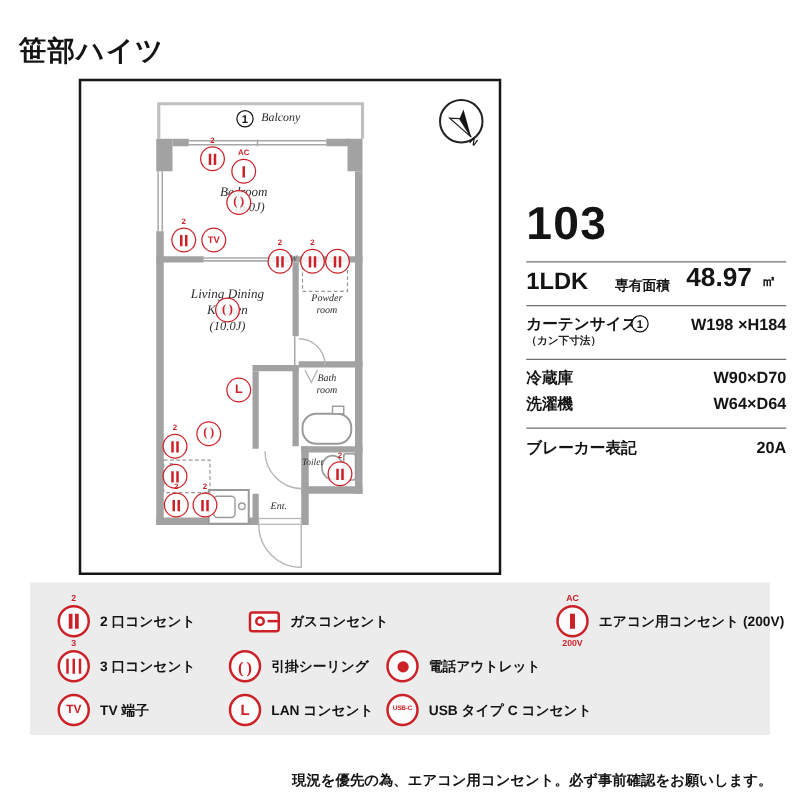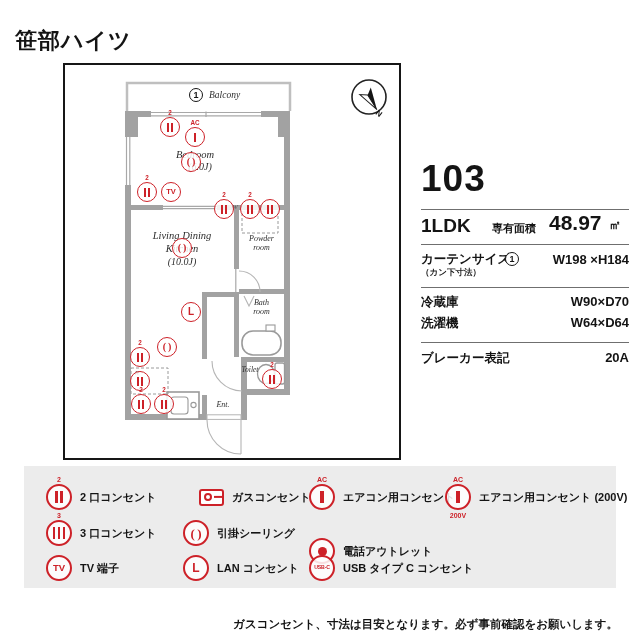--- a/index.html
+++ b/index.html
@@ -348,30 +348,21 @@
       <span class="legend-label">引掛シーリング</span>
     </div>
     <div class="legend-item" style="left: 159px; top: 89px;">
       <div class="picon lan">
         <span class="circ">
           <b class="glyph">L</b>
         </span>
       </div>
       <span class="legend-label">LAN コンセント</span>
     </div>
-    <div class="legend-item" style="left: 285px; top: 18px;">
-      <div class="picon ac">
-        <span class="circ">
-          <i class="bar"></i>
-        </span>
-        <span class="tagtop">AC</span>
-      </div>
-      <span class="legend-label">エアコン用コンセント</span>
-    </div>
-    <div class="legend-item" style="left: 285px; top: 72px;">
+    <div class="legend-item" style="left: 285px; top: 54px;">
       <div class="picon phone">
         <span class="circ">
           <span class="dot"></span>
         </span>
       </div>
       <span class="legend-label">電話アウトレット</span>
     </div>
     <div class="legend-item" style="left: 285px; top: 89px;">
       <div class="picon usbc">
         <span class="circ">
@@ -385,13 +376,13 @@
         <span class="circ">
           <i class="bar"></i>
         </span>
         <span class="tagtop">AC</span>
         <span class="tagbot">200V</span>
       </div>
       <span class="legend-label">エアコン用コンセント (200V)</span>
     </div>
   </div>
 
-<div id="disclaimer" class="abs">ガスコンセント、寸法は目安となります。必ず事前確認をお願いします。</div>
+<div id="disclaimer" class="abs">現況を優先の為、エアコン用コンセント。必ず事前確認をお願いします。</div>
 
 </body></html>

